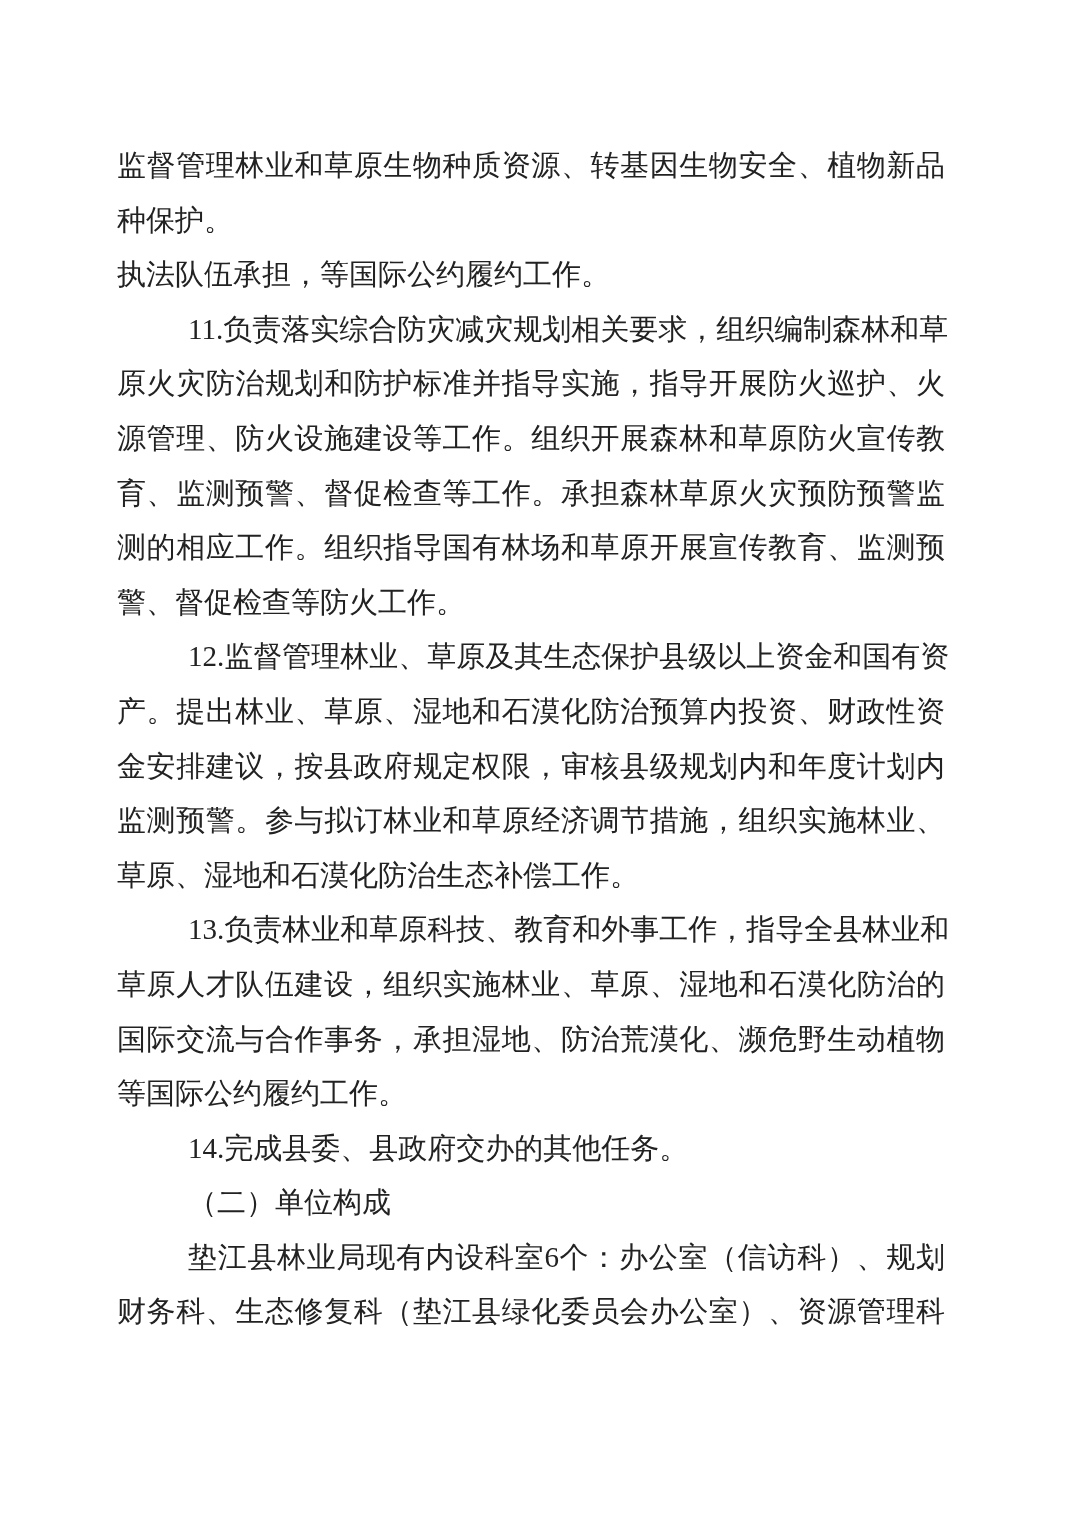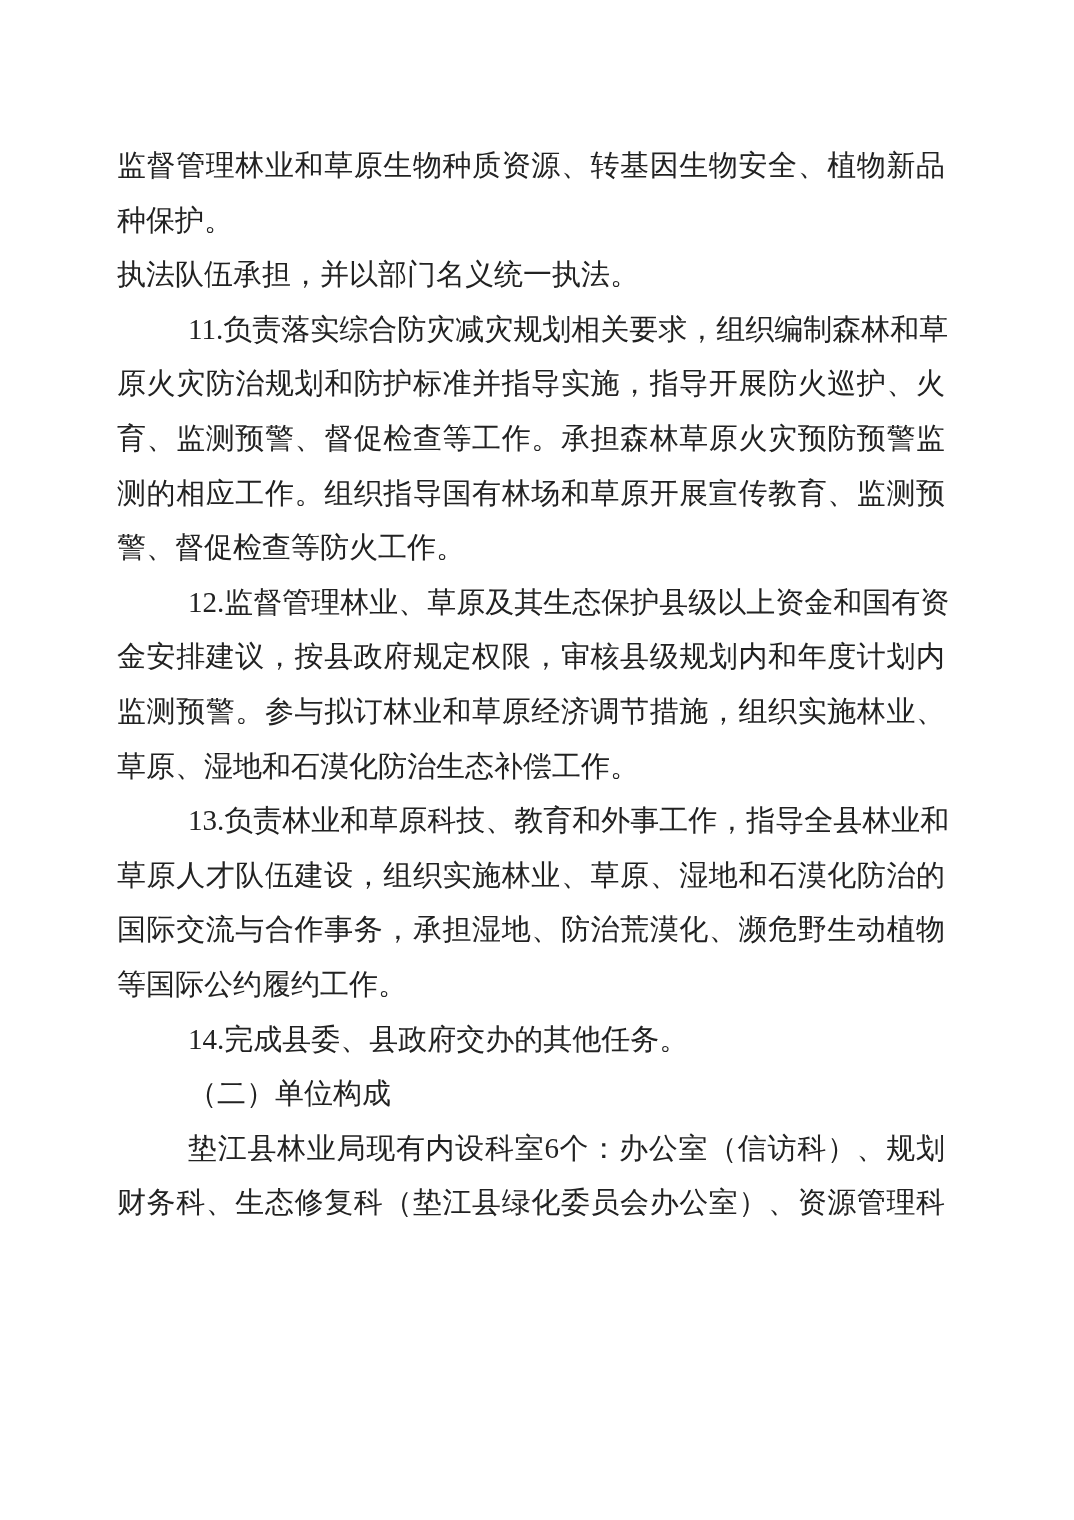--- a/index.html
+++ b/index.html
@@ -46,31 +46,33 @@
 </head>
 <body>
 
 <div class="page">
   <div class="text-block" id="text-block" style="color: rgb(34, 34, 34);">
       <div class="paragraph">
         <div class="line">监督管理林业和草原生物种质资源、转基因生物安全、植物新品</div>
         <div class="line end">种保护。</div>
       </div>
       <div class="paragraph">
-        <div class="line end">执法队伍承担，并以部门名义统一执法。</div>
+        <div class="line end">执法队伍承担，等国际公约履约工作。</div>
       </div>
       <div class="paragraph">
         <div class="line indent">11.负责落实综合防灾减灾规划相关要求，组织编制森林和草</div>
         <div class="line">原火灾防治规划和防护标准并指导实施，指导开展防火巡护、火</div>
+        <div class="line">源管理、防火设施建设等工作。组织开展森林和草原防火宣传教</div>
         <div class="line">育、监测预警、督促检查等工作。承担森林草原火灾预防预警监</div>
         <div class="line">测的相应工作。组织指导国有林场和草原开展宣传教育、监测预</div>
         <div class="line end">警、督促检查等防火工作。</div>
       </div>
       <div class="paragraph">
         <div class="line indent">12.监督管理林业、草原及其生态保护县级以上资金和国有资</div>
+        <div class="line">产。提出林业、草原、湿地和石漠化防治预算内投资、财政性资</div>
         <div class="line">金安排建议，按县政府规定权限，审核县级规划内和年度计划内</div>
         <div class="line">监测预警。参与拟订林业和草原经济调节措施，组织实施林业、</div>
         <div class="line end">草原、湿地和石漠化防治生态补偿工作。</div>
       </div>
       <div class="paragraph">
         <div class="line indent">13.负责林业和草原科技、教育和外事工作，指导全县林业和</div>
         <div class="line">草原人才队伍建设，组织实施林业、草原、湿地和石漠化防治的</div>
         <div class="line">国际交流与合作事务，承担湿地、防治荒漠化、濒危野生动植物</div>
         <div class="line end">等国际公约履约工作。</div>
       </div>

